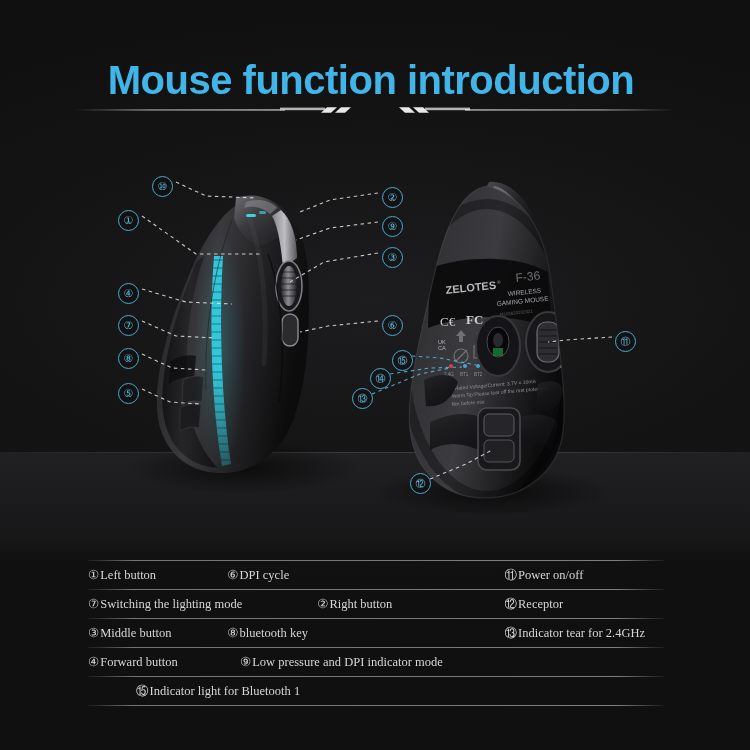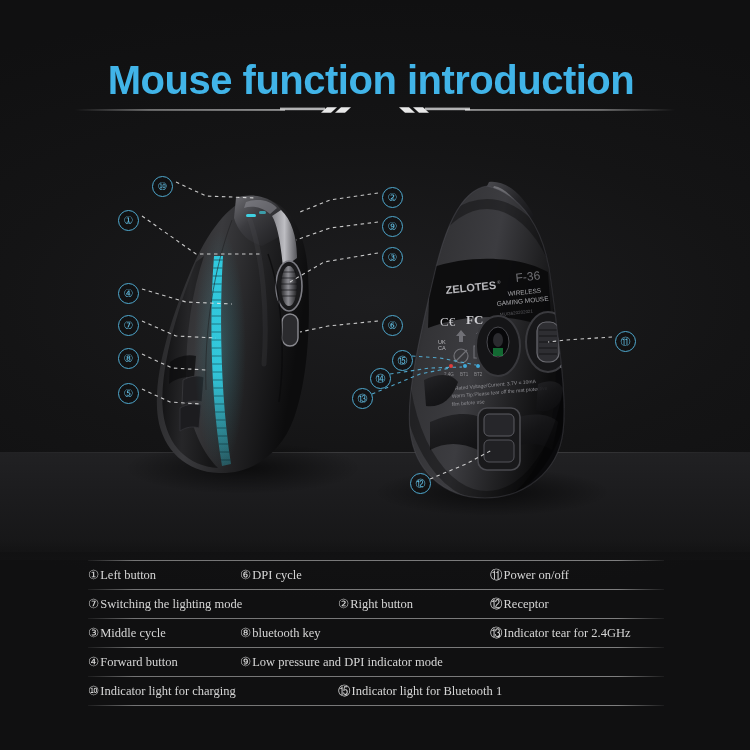--- a/index.html
+++ b/index.html
@@ -71,21 +71,21 @@
   .legend-row { display: flex; height: 28px; align-items: center; }
   .legend-cell {
     color: #d6d6d6;
     font-size: 12.5px;
     white-space: nowrap;
     overflow: hidden;
     font-family: Liberation Serif, serif;
   }
   .c1 { width: 152px; }
   .c2 { width: 250px; }
-  .c3 { width: 174px; }
+  .c3 { width: 174px; margin-left: 48px; }
   .num { margin-right: 1px; }
 </style>
 </head>
 <body>
 
 <div id="page">
 
   <div class="floor"></div>
   <div class="floor-edge"></div>
   <div class="floor-fade"></div>
@@ -392,32 +392,31 @@
     <div class="legend-rule"></div>
 
     <div class="legend-row">
       <div class="legend-cell c2"><span class="num">⑦</span><span>Switching the lighting mode</span></div>
       <div class="legend-cell c1"><span class="num">②</span><span>Right button</span></div>
       <div class="legend-cell c3"><span class="num">⑫</span><span>Receptor</span></div>
     </div>
     <div class="legend-rule"></div>
 
     <div class="legend-row">
-      <div class="legend-cell c1"><span class="num">③</span><span>Middle cycle</span></div>
+      <div class="legend-cell c1"><span class="num">③</span><span>Middle button</span></div>
       <div class="legend-cell c2"><span class="num">⑧</span><span>bluetooth key</span></div>
       <div class="legend-cell c3"><span class="num">⑬</span><span>Indicator tear for 2.4GHz</span></div>
     </div>
     <div class="legend-rule"></div>
 
     <div class="legend-row">
       <div class="legend-cell c1"><span class="num">④</span><span>Forward button</span></div>
       <div class="legend-cell c2"><span class="num">⑨</span><span>Low pressure and DPI indicator mode</span></div>
     </div>
     <div class="legend-rule"></div>
 
     <div class="legend-row">
-      <div class="legend-cell c2"><span class="num">⑩</span><span>Indicator light for charging</span></div>
       <div class="legend-cell c3"><span class="num">⑮</span><span>Indicator light for Bluetooth 1</span></div>
     </div>
     <div class="legend-rule"></div>
   </div>
 
 </div>
 
 </body></html>

